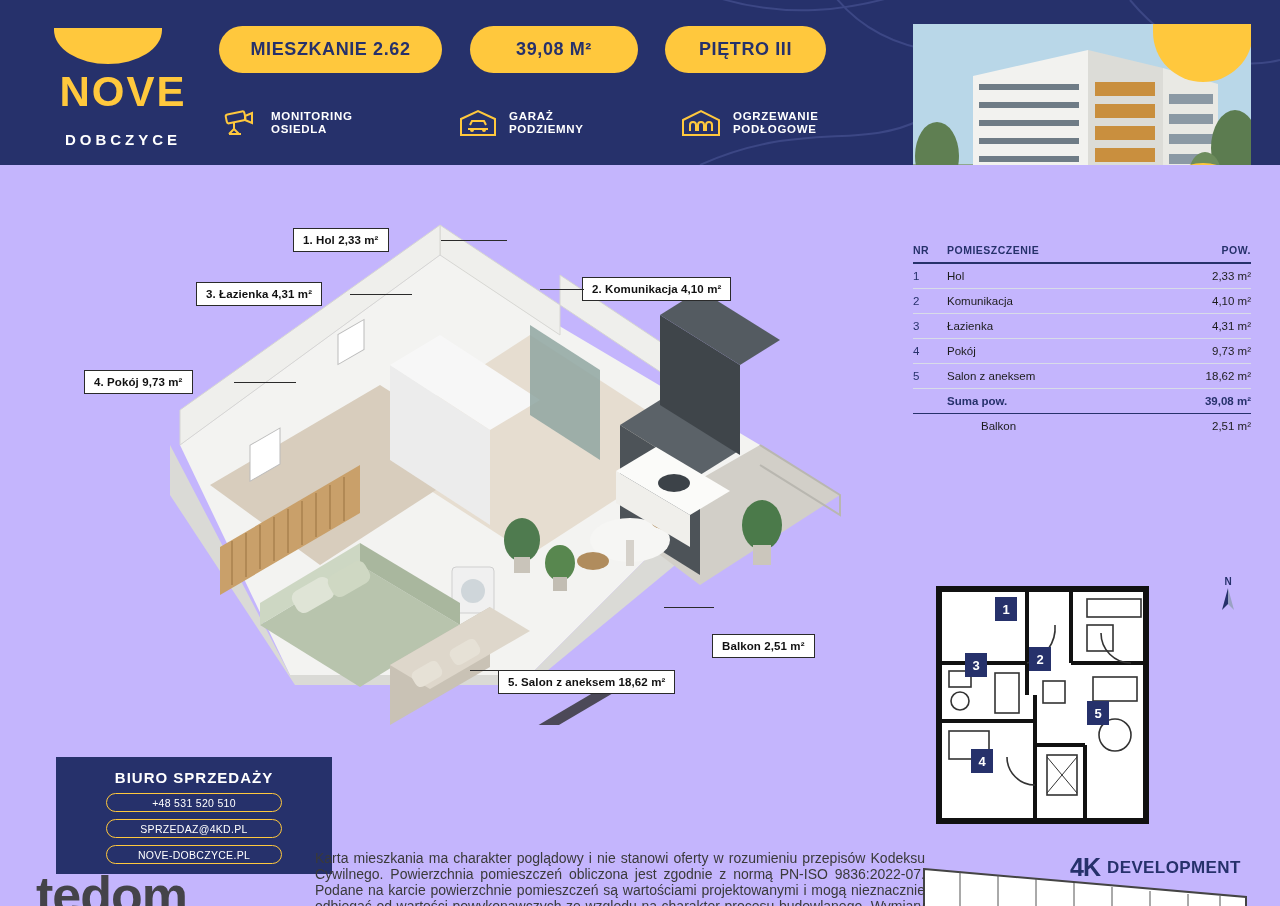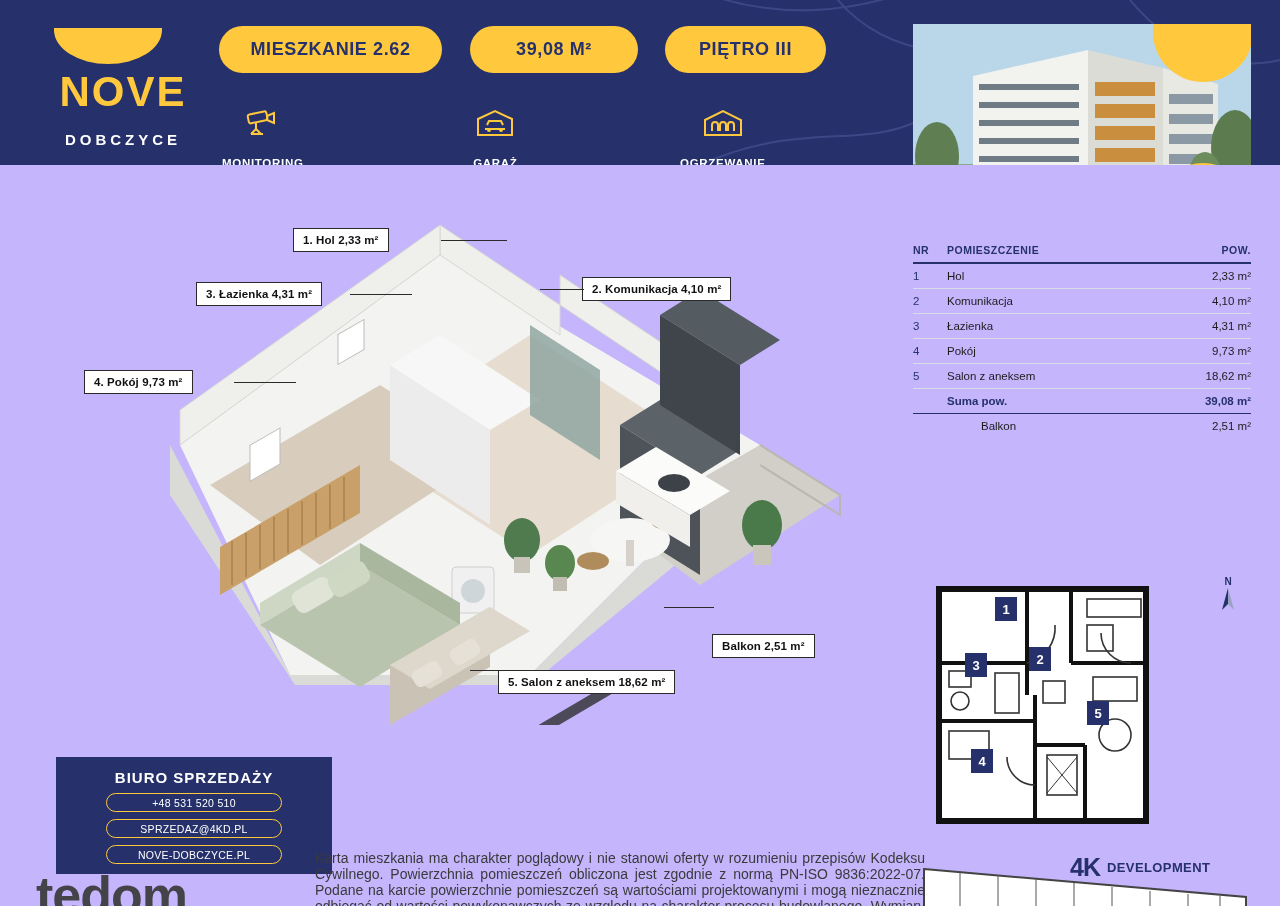--- a/index.html
+++ b/index.html
@@ -36,23 +36,23 @@
   .pill {
     position:absolute; height:47px; border-radius:24px; background:#ffc83d;
     color:#26316b; font-weight:bold; font-size:18px; letter-spacing:.6px;
     display:flex; align-items:center; justify-content:center;
     padding:0 22px; white-space:nowrap;
   }
   #pill-apartment { left:219px; top:26px; width:223px; }
   #pill-area      { left:470px; top:26px; width:168px; }
   #pill-floor     { left:665px; top:26px; width:161px; }
 
-  .feature { position:absolute; top:108px; display:flex; align-items:center; gap:19px;flex-direction:column; }
+  .feature { position:absolute; top:108px; display:flex; align-items:center; gap:11px; }
   #feature-0 { left:222px; }
-  #feature-1 { left:458px;text-align:center; }
+  #feature-1 { left:458px; }
   #feature-2 { left:680px; }
   .feature .ftext {
     color:#ffffff; font-size:11.5px; font-weight:bold; line-height:13px;
     letter-spacing:.7px; text-transform:uppercase;
   }
   .feature svg { display:block; }
 
   .render-img {
     position:absolute; left:913px; top:24px; width:338px; height:197px;
     background:linear-gradient(#bcd9ea 0%, #cfe3ef 38%, #9fb7a2 100%);
@@ -116,21 +116,21 @@
     letter-spacing:.3px;
   }
 
   .disclaimer {
     position:absolute; left:315px; top:685px; width:610px;
     font-size:14px; color:#3a3a3a; line-height:16px; text-align:justify;
   }
 
   .devlogo { position:absolute; left:1070px; top:688px; display:flex; align-items:center; gap:7px; }
   .devlogo .mark { font-size:25px; font-weight:bold; color:#26316b; letter-spacing:-1px; }
-  .devlogo .word { font-size:13px; font-weight:bold; color:#26316b; letter-spacing:.4px; }
+  .devlogo .word { font-size:17px; font-weight:bold; color:#26316b; letter-spacing:.4px; }
 
   .watermark {
     position:absolute; left:36px; top:700px; font-size:52px; font-weight:bold;
     color:#3a3a3a; letter-spacing:-1px; opacity:.92;
   }
 </style>
 </head>
 <body>
 
 <div class="page">

